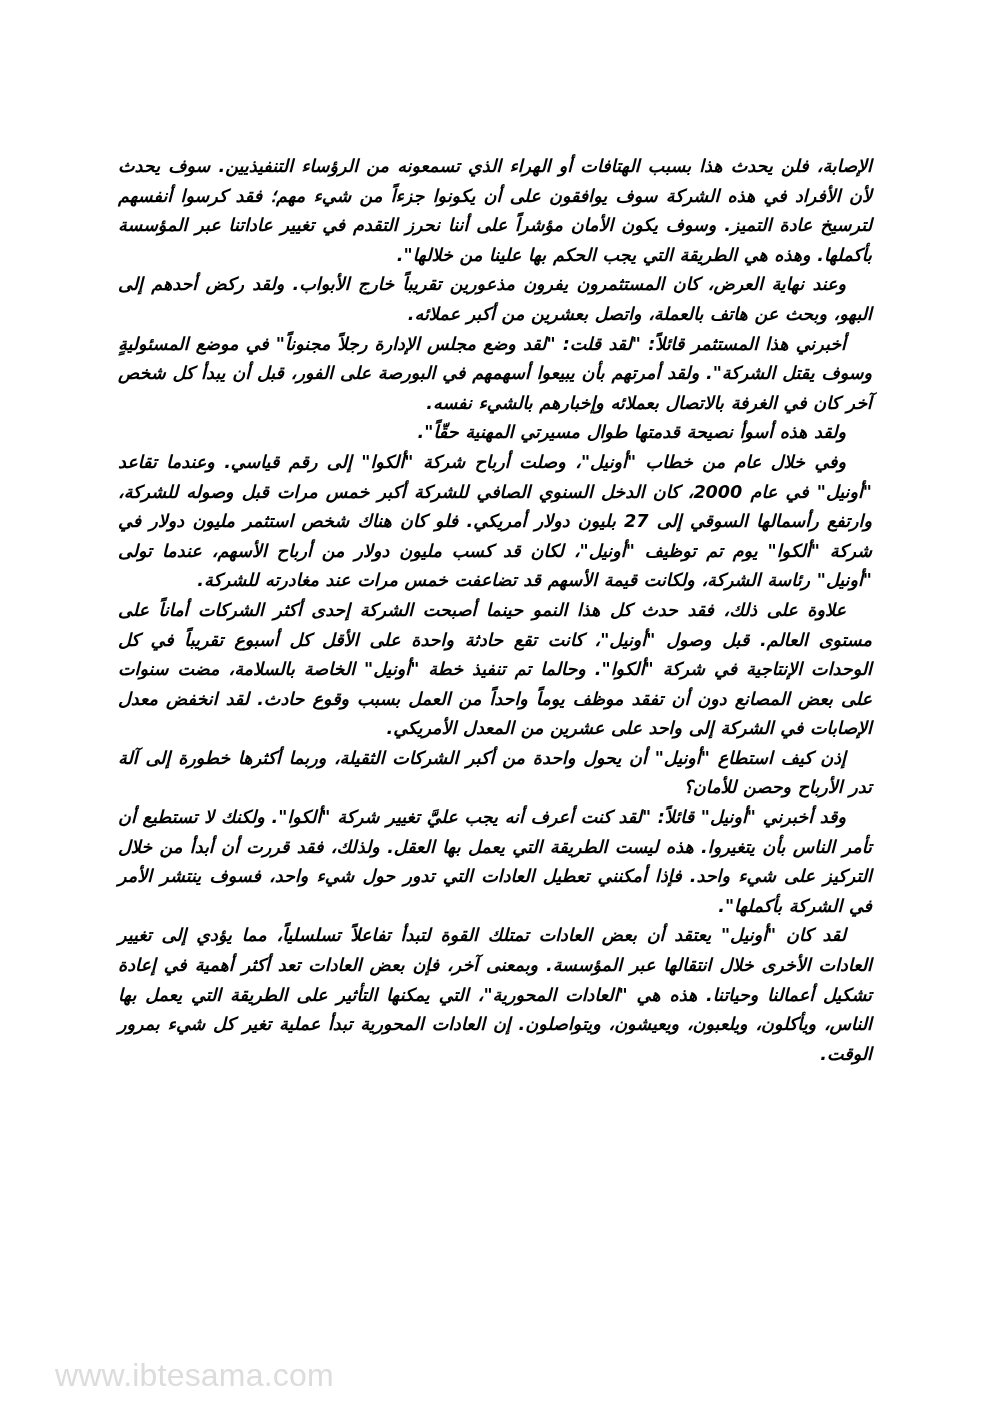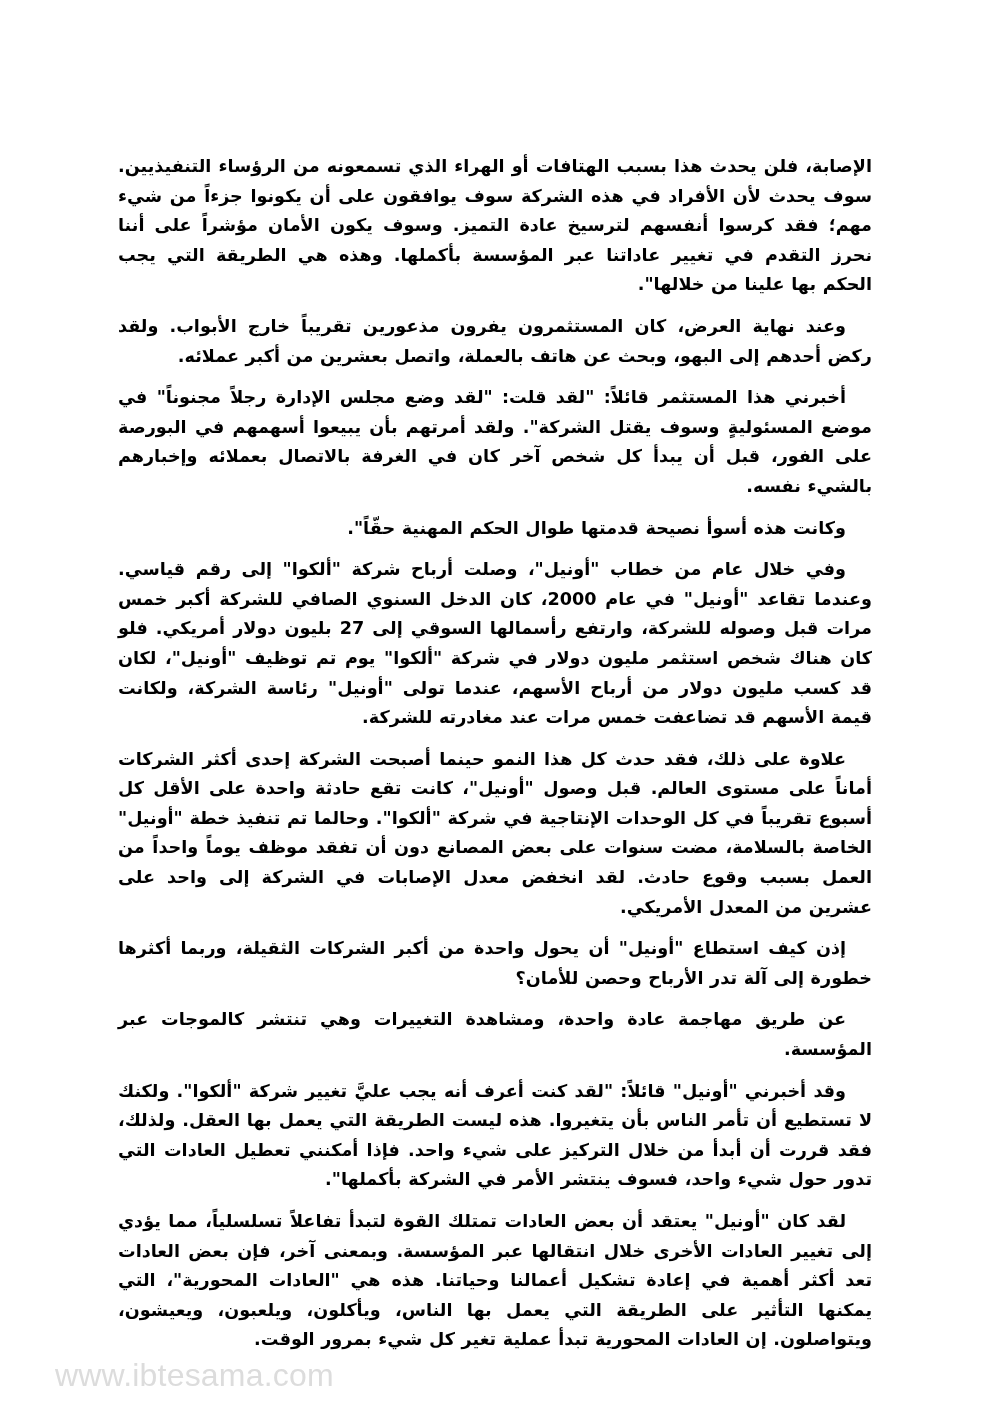--- a/index.html
+++ b/index.html
@@ -37,26 +37,26 @@
     word-spacing: 0.5px;
   }
 
   .para {
     margin: 0;
     padding: 0;
     text-align: justify;
     text-indent: 0;
     direction: rtl;
     unicode-bidi: isolate;
+    font-style: italic;
   }
 
   
   .para.indent {
     text-indent: 26px;
-    margin-top: 12px;
   }
 
   .watermark {
     position: absolute;
     left: 55px;
     top: 1360px;
     font-family: "Liberation Sans", "DejaVu Sans", sans-serif;
     font-size: 32px;
     line-height: 30px;
     color: #dcdcdc;
@@ -69,24 +69,23 @@
 </style>
 </head>
 <body>
 
 <div class="page">
 
   <div class="text-block">
     <p class="para">الإصابة، فلن يحدث هذا بسبب الهتافات أو الهراء الذي تسمعونه من الرؤساء التنفيذيين. سوف يحدث لأن الأفراد في هذه الشركة سوف يوافقون على أن يكونوا جزءاً من شيء مهم؛ فقد كرسوا أنفسهم لترسيخ عادة التميز. وسوف يكون الأمان مؤشراً على أننا نحرز التقدم في تغيير عاداتنا عبر المؤسسة بأكملها. وهذه هي الطريقة التي يجب الحكم بها علينا من خلالها".</p>
     <p class="para indent">وعند نهاية العرض، كان المستثمرون يفرون مذعورين تقريباً خارج الأبواب. ولقد ركض أحدهم إلى البهو، وبحث عن هاتف بالعملة، واتصل بعشرين من أكبر عملائه.</p>
     <p class="para indent">أخبرني هذا المستثمر قائلاً: "لقد قلت: "لقد وضع مجلس الإدارة رجلاً مجنوناً" في موضع المسئوليةٍ وسوف يقتل الشركة". ولقد أمرتهم بأن يبيعوا أسهمهم في البورصة على الفور، قبل أن يبدأ كل شخص آخر كان في الغرفة بالاتصال بعملائه وإخبارهم بالشيء نفسه.</p>
-    <p class="para indent">وكانت هذه أسوأ نصيحة قدمتها طوال الحكم المهنية حقّاً".</p>
+    <p class="para indent">ولقد هذه أسوأ نصيحة قدمتها طوال مسيرتي المهنية حقّاً".</p>
     <p class="para indent">وفي خلال عام من خطاب "أونيل"، وصلت أرباح شركة "ألكوا" إلى رقم قياسي. وعندما تقاعد "أونيل" في عام 2000، كان الدخل السنوي الصافي للشركة أكبر خمس مرات قبل وصوله للشركة، وارتفع رأسمالها السوقي إلى 27 بليون دولار أمريكي. فلو كان هناك شخص استثمر مليون دولار في شركة "ألكوا" يوم تم توظيف "أونيل"، لكان قد كسب مليون دولار من أرباح الأسهم، عندما تولى "أونيل" رئاسة الشركة، ولكانت قيمة الأسهم قد تضاعفت خمس مرات عند مغادرته للشركة.</p>
     <p class="para indent">علاوة على ذلك، فقد حدث كل هذا النمو حينما أصبحت الشركة إحدى أكثر الشركات أماناً على مستوى العالم. قبل وصول "أونيل"، كانت تقع حادثة واحدة على الأقل كل أسبوع تقريباً في كل الوحدات الإنتاجية في شركة "ألكوا". وحالما تم تنفيذ خطة "أونيل" الخاصة بالسلامة، مضت سنوات على بعض المصانع دون أن تفقد موظف يوماً واحداً من العمل بسبب وقوع حادث. لقد انخفض معدل الإصابات في الشركة إلى واحد على عشرين من المعدل الأمريكي.</p>
     <p class="para indent">إذن كيف استطاع "أونيل" أن يحول واحدة من أكبر الشركات الثقيلة، وربما أكثرها خطورة إلى آلة تدر الأرباح وحصن للأمان؟</p>
-    <p class="para indent">عن طريق مهاجمة عادة واحدة، ومشاهدة التغييرات وهي تنتشر كالموجات عبر المؤسسة.</p>
     <p class="para indent">وقد أخبرني "أونيل" قائلاً: "لقد كنت أعرف أنه يجب عليَّ تغيير شركة "ألكوا". ولكنك لا تستطيع أن تأمر الناس بأن يتغيروا. هذه ليست الطريقة التي يعمل بها العقل. ولذلك، فقد قررت أن أبدأ من خلال التركيز على شيء واحد. فإذا أمكنني تعطيل العادات التي تدور حول شيء واحد، فسوف ينتشر الأمر في الشركة بأكملها".</p>
     <p class="para indent">لقد كان "أونيل" يعتقد أن بعض العادات تمتلك القوة لتبدأ تفاعلاً تسلسلياً، مما يؤدي إلى تغيير العادات الأخرى خلال انتقالها عبر المؤسسة. وبمعنى آخر، فإن بعض العادات تعد أكثر أهمية في إعادة تشكيل أعمالنا وحياتنا. هذه هي "العادات المحورية"، التي يمكنها التأثير على الطريقة التي يعمل بها الناس، ويأكلون، ويلعبون، ويعيشون، ويتواصلون. إن العادات المحورية تبدأ عملية تغير كل شيء بمرور الوقت.</p>
   </div>
 
   <div class="watermark">www.ibtesama.com</div>
 
 </div>
 
 </body></html>

